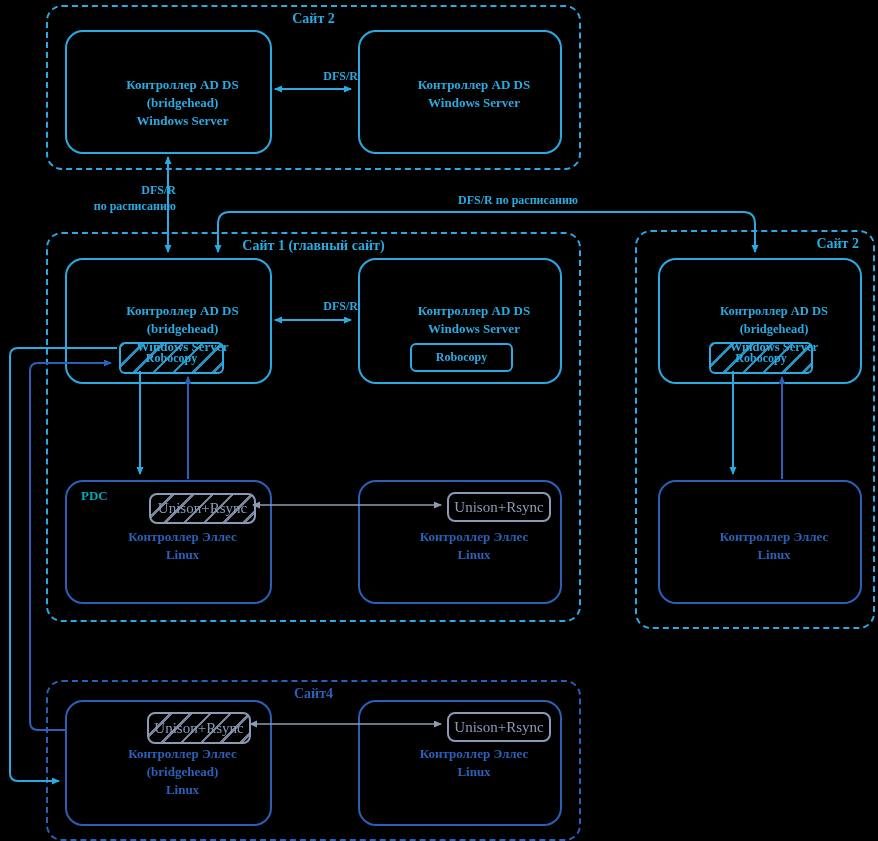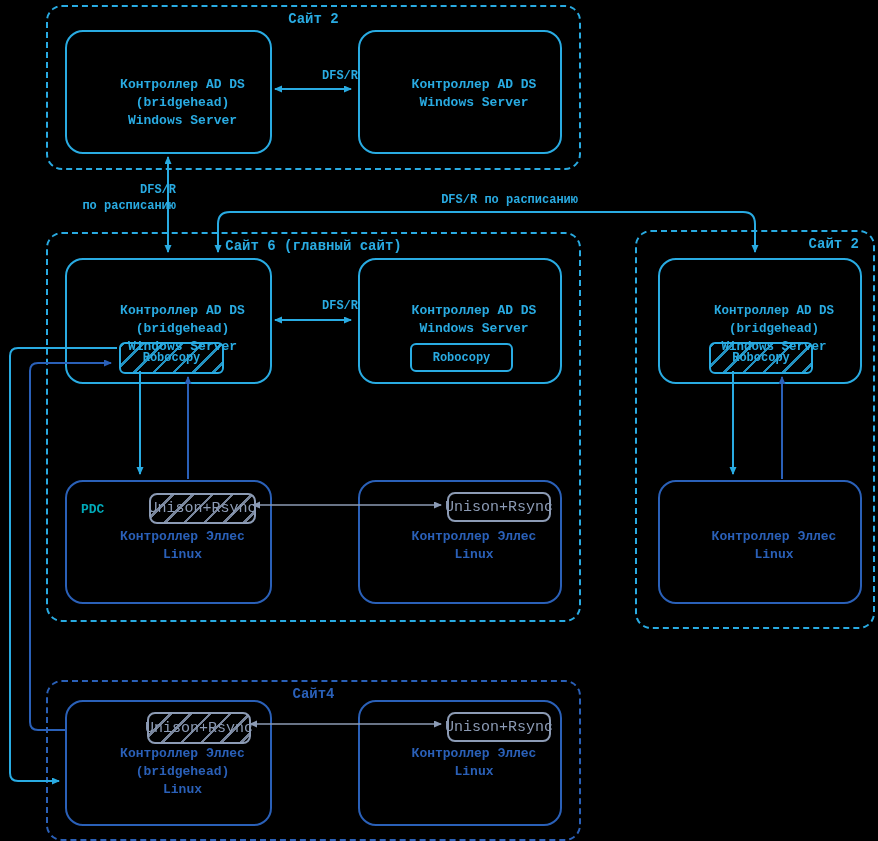--- a/index.html
+++ b/index.html
@@ -1,20 +1,20 @@
 <!DOCTYPE html>
 <html style="--cyan: #29ABE2; --blue: #2A60B8; --muted: #8C9BB5; --teal: #00A9B8; --bg: #000000;"><head>
 <meta charset="utf-8">
 <style>
   :root{
     --cyan:#29ABE2; --blue:#2A60B8; --muted:#8C9BB5; --teal:#00A9B8; --bg:#000000;
   }
   html,body{margin:0;padding:0;background:var(--bg);}
   #stage{position:relative;width:878px;height:841px;background:var(--bg);overflow:hidden;
-         font-family:Liberation Mono, monospace;}
+         font-family:Liberation Serif, serif;}
   .site{position:absolute;border:2px dashed var(--cyan);border-radius:16px;}
   .site.blue{border-color:var(--blue);}
   .site-title{position:absolute;top:4px;left:0;right:0;text-align:center;
               color:var(--cyan);font-size:14px;font-weight:bold;}
   .site-title.blue{color:var(--blue);}
   .site-title.right{text-align:right;padding-right:14px;left:auto;right:0;width:60%;}
   .node{position:absolute;border:2px solid var(--cyan);border-radius:18px;}
   .node.blue{border-color:var(--blue);}
   .node-text{position:absolute;left:0;right:0;text-align:center;
              font-weight:bold;font-size:13px;line-height:18px;color:var(--cyan);}
@@ -24,21 +24,21 @@
         border-radius:6px;font-size:12px;font-weight:bold;color:var(--cyan);
         border:2px solid var(--cyan);}
   .tool.hatch-cyan{background:repeating-linear-gradient(135deg,
         rgba(41,171,226,.85) 0 2.5px, transparent 2.5px 14px);}
   .tool.unison{border:2px solid var(--muted);color:var(--muted);
         font-size:15px;font-weight:normal;border-radius:8px;}
   .tool.hatch-muted{background:repeating-linear-gradient(135deg,
         rgba(140,155,181,.85) 0 2.5px, transparent 2.5px 14px);}
   .link-label{position:absolute;text-align:right;color:var(--cyan);
               font-size:12px;font-weight:bold;line-height:16px;}
-  .pdc-badge{position:absolute;top:20px;left:14px;color:var(--teal);
+  .pdc-badge{position:absolute;top:6px;left:14px;color:var(--teal);
              font-size:13px;font-weight:bold;}
   svg.wires{position:absolute;left:0;top:0;pointer-events:none;}
   .w-cyan{stroke:var(--cyan);stroke-width:2;fill:none;}
   .w-blue{stroke:var(--blue);stroke-width:2;fill:none;}
   .w-gray{stroke:var(--muted);stroke-width:1.5;fill:none;}
 </style>
 </head>
 <body>
 
 <div id="stage">
@@ -61,21 +61,21 @@
   <div class="link-label" style="left:268px;top:68px;width:90px;">DFS/R</div>
 
   <div class="link-label" style="left:58px;top:182px;width:118px;">
     <span>DFS/R</span><br>
     <span>по расписанию</span>
   </div>
 
   <div class="link-label" style="left:418px;top:192px;width:160px;">DFS/R по расписанию</div>
 
   <div class="site" style="left:46px;top:232px;width:531px;height:386px;">
-    <div class="site-title">Сайт 6 (главный сайт)</div>
+    <div class="site-title">Сайт 1 (главный сайт)</div>
   </div>
   <div class="node" style="left:65px;top:258px;width:203px;height:122px;">
     <div class="node-text" style="top:42px;">
       <span>Контроллер AD DS (bridgehead)</span>
       <span>Windows Server</span>
     </div>
     <div class="tool hatch-cyan" style="left:52px;top:82px;width:101px;height:28px;">Robocopy</div>
   </div>
   <div class="node" style="left:358px;top:258px;width:200px;height:122px;">
     <div class="node-text" style="top:42px;">

